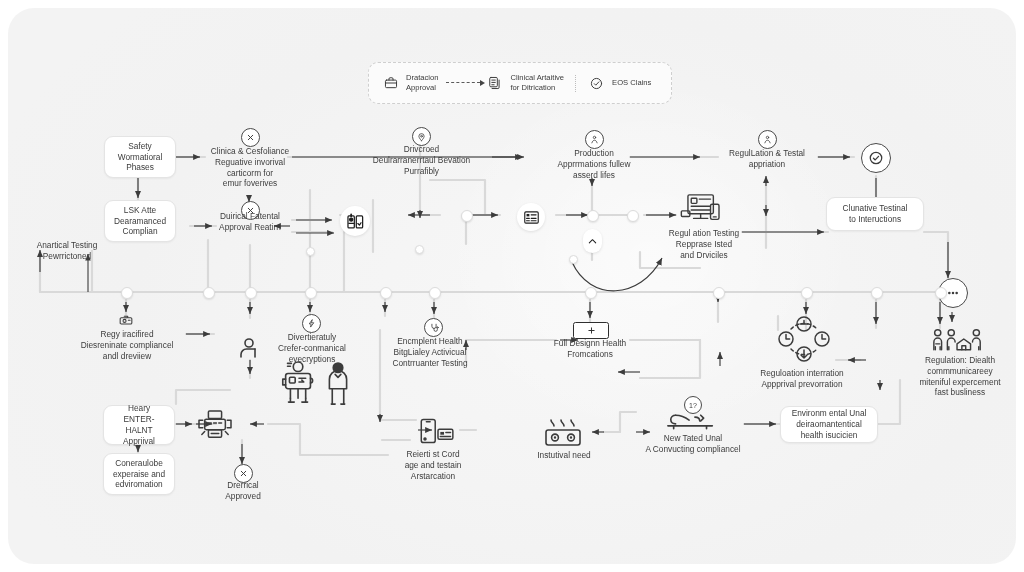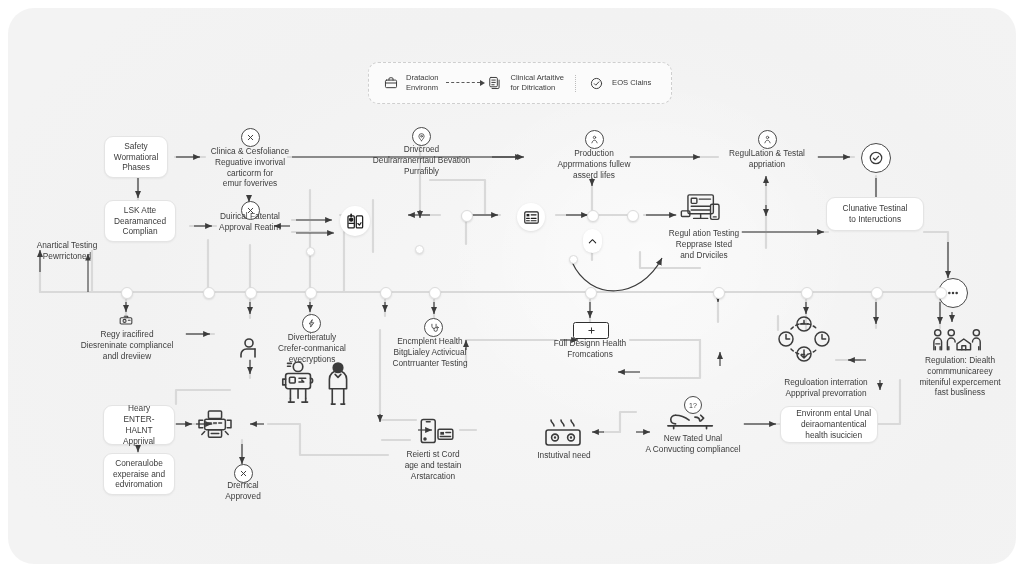--- a/index.html
+++ b/index.html
@@ -192,42 +192,42 @@
 
   <div class="legend">
     <span class="bare">
       <svg width="14" height="14" viewBox="0 0 24 24" fill="none" stroke="#3c3c3c" stroke-width="1.7" stroke-linecap="round" stroke-linejoin="round">
         <rect x="2.5" y="7" width="19" height="13" rx="2"></rect>
           <path d="M8.5 7V5a2 2 0 012-2h3a2 2 0 012 2v2"></path>
           <path d="M2.5 12h19"></path>
       </svg>
     </span>
     <span class="txt">Dratacion
-Environm</span>
+Approval</span>
     <span class="dashline"></span>
     <span class="bare">
       <svg width="14" height="14" viewBox="0 0 24 24" fill="none" stroke="#3c3c3c" stroke-width="1.7" stroke-linecap="round" stroke-linejoin="round">
         <rect x="3" y="2.5" width="13" height="16" rx="2"></rect>
           <path d="M7 21.5h10a2 2 0 002-2V7"></path>
           <path d="M6.5 7h6M6.5 11h6M6.5 15h4"></path>
       </svg>
     </span>
     <span class="txt">Clinical Artaitive
 for Ditrication</span>
     <span class="sep"></span>
     <span class="bare">
       <svg width="13" height="13" viewBox="0 0 24 24" fill="none" stroke="#3c3c3c" stroke-width="1.8" stroke-linecap="round" stroke-linejoin="round">
         <circle cx="12" cy="12" r="9.4"></circle>
           <path d="M8 12.4l2.7 2.7L16.4 9"></path>
       </svg>
     </span>
     <span class="txt">EOS Clains</span>
   </div>
 
-  <div class="node card" style="left:104px;top:136px;width:64px;height:42px;">
+  <div class="node card" style="left:104px;top:136px;width:72px;height:42px;">
     <span style="white-space:pre-line">Safety
 Wormatioral
 Phases</span>
   </div>
 
   <div class="node card" style="left:104px;top:200px;width:72px;height:42px;">
     <span style="white-space:pre-line">LSK Atte
 Dearamanced
 Complian</span>
   </div>
@@ -242,21 +242,21 @@
 ENTER-HALNT
 Appriival</span>
   </div>
 
   <div class="node card" style="left:103px;top:453px;width:72px;height:42px;">
     <span style="white-space:pre-line">Coneraulobe
 experaise and
 edviromation</span>
   </div>
 
-  <div class="node card" style="left:780px;top:406px;width:98px;height:37px;justify-content:flex-end;">
+  <div class="node card" style="left:780px;top:406px;width:98px;height:37px;">
     <span style="white-space:pre-line">Environm ental Unal
 deiraomantentical
 health isucicien</span>
   </div>
 
   <div class="icirc" style="left:241px;top:128px;">
     <svg width="9" height="9" viewBox="0 0 24 24" fill="none" stroke="#3c3c3c" stroke-width="2.6" stroke-linecap="round">
         <path d="M6 6l12 12M18 6L6 18"></path>
       </svg>
   </div>
@@ -440,21 +440,21 @@
       <circle cx="32" cy="10" r="7"></circle>
         <path d="M28 10h8M32 6.5v3.5"></path>
       <circle cx="14" cy="25" r="7"></circle>
         <path d="M14 20.5V25h3.6"></path>
       <circle cx="50" cy="25" r="7"></circle>
         <path d="M50 20.5V25h3.6"></path>
       <circle cx="32" cy="40" r="7"></circle>
         <path d="M32 36v8M29 41l3 3 3-3"></path>
     </svg>
   </div>
-  <div class="lbl" style="left:756px;top:368px;width:140px;margin-top:9px;">Reguloation interration
+  <div class="lbl" style="left:732px;top:368px;width:140px;">Reguloation interration
 Appprival prevorration</div>
 
   <div style="position:absolute;left:928px;top:328px;width:60px;height:24px;display:flex;align-items:flex-end;justify-content:center;gap:3px;">
     <svg width="56" height="24" viewBox="0 0 58 24" fill="none" stroke="#3c3c3c" stroke-width="1.5" stroke-linecap="round" stroke-linejoin="round">
       <circle cx="8" cy="4.5" r="3.2"></circle>
         <path d="M4 22v-8a4 4 0 018 0v8"></path>
         <path d="M6 16h4"></path>
         <path d="M5.5 22v-3M10.5 22v-3"></path>
       <circle cx="22" cy="4.5" r="3.2"></circle>
         <path d="M18 22v-8a4 4 0 018 0"></path>

